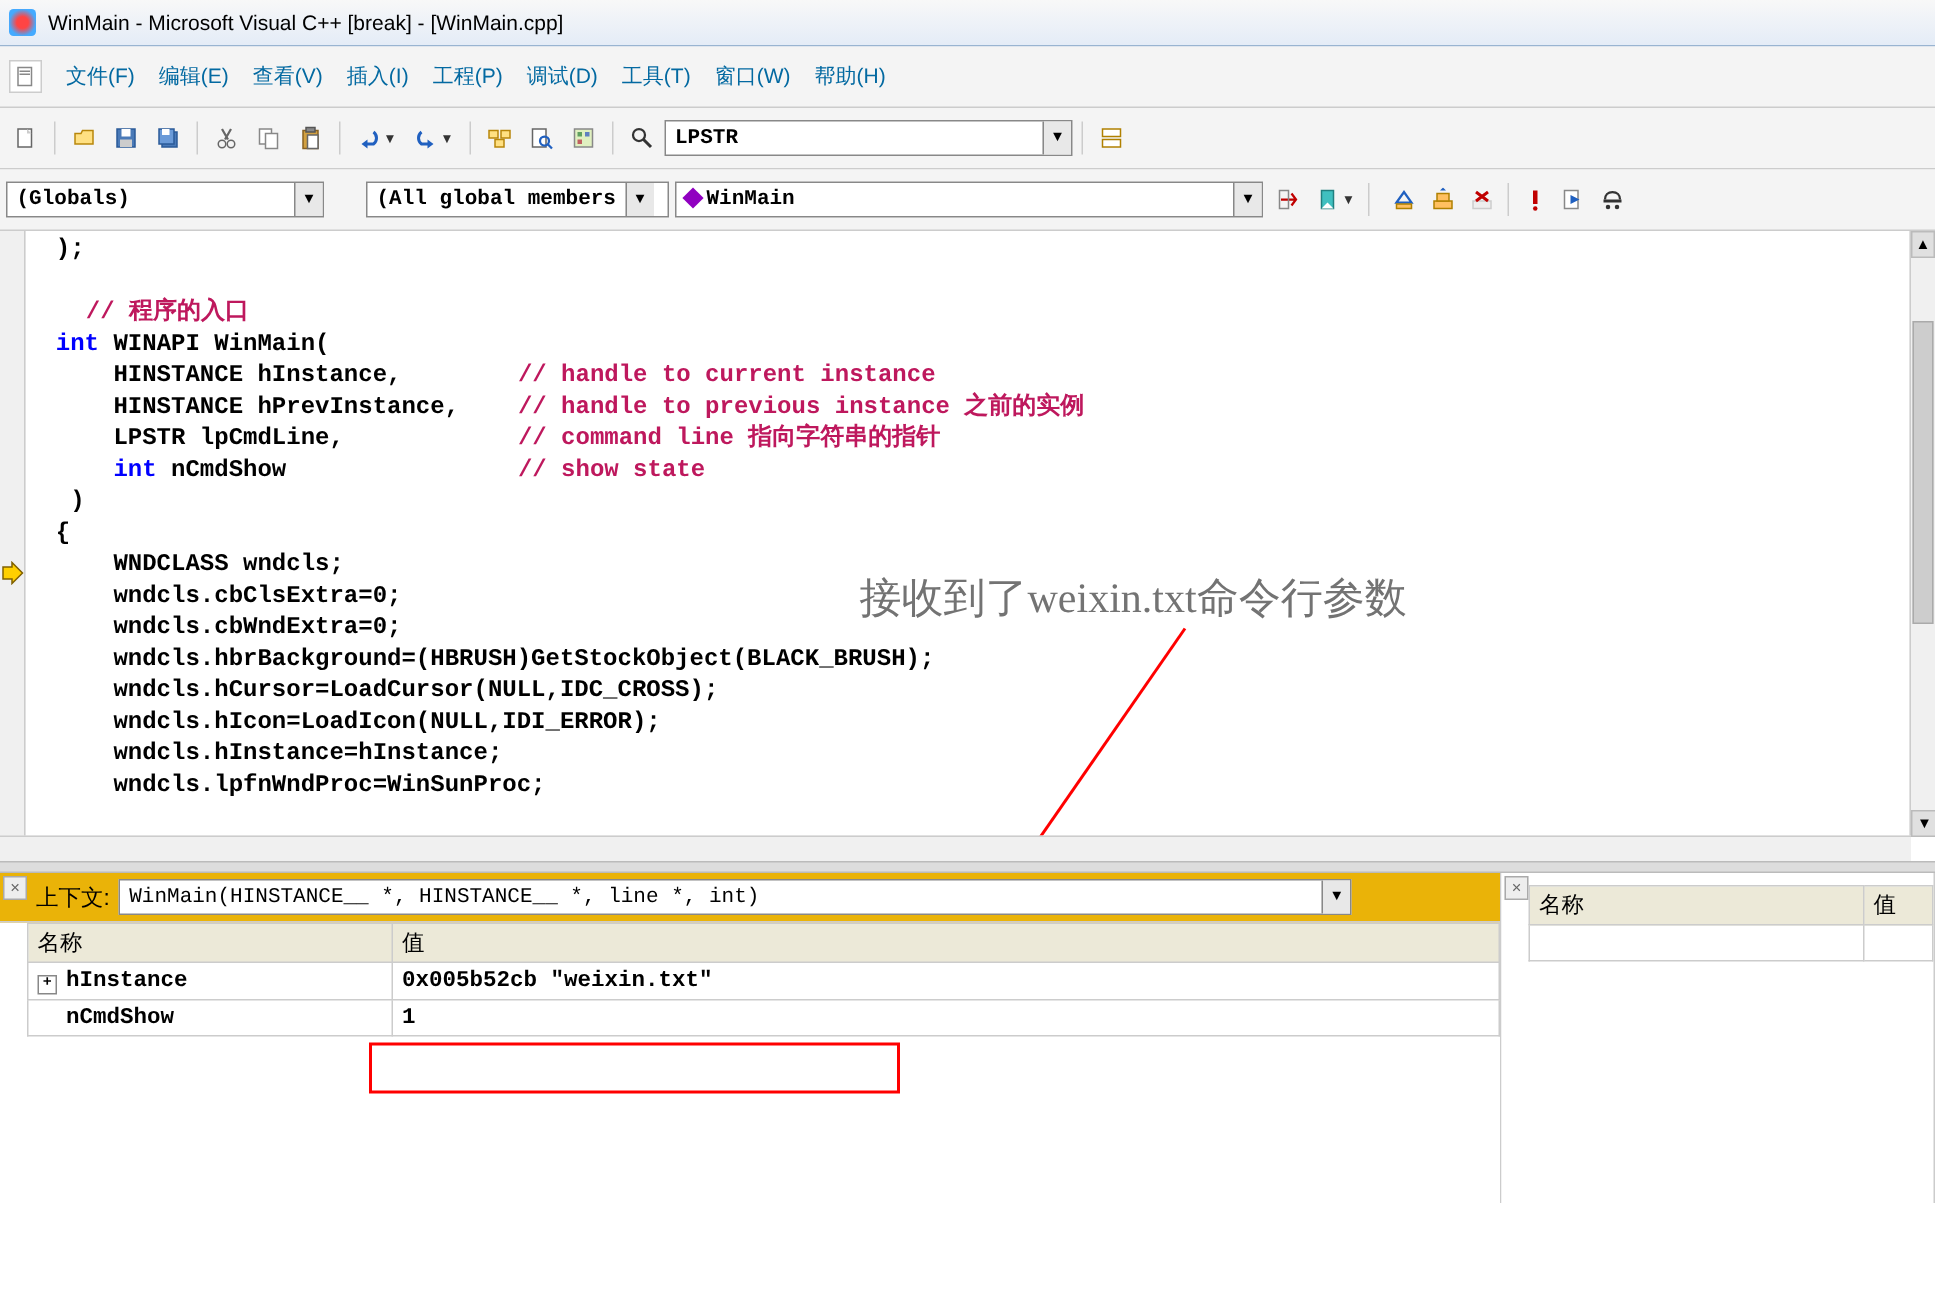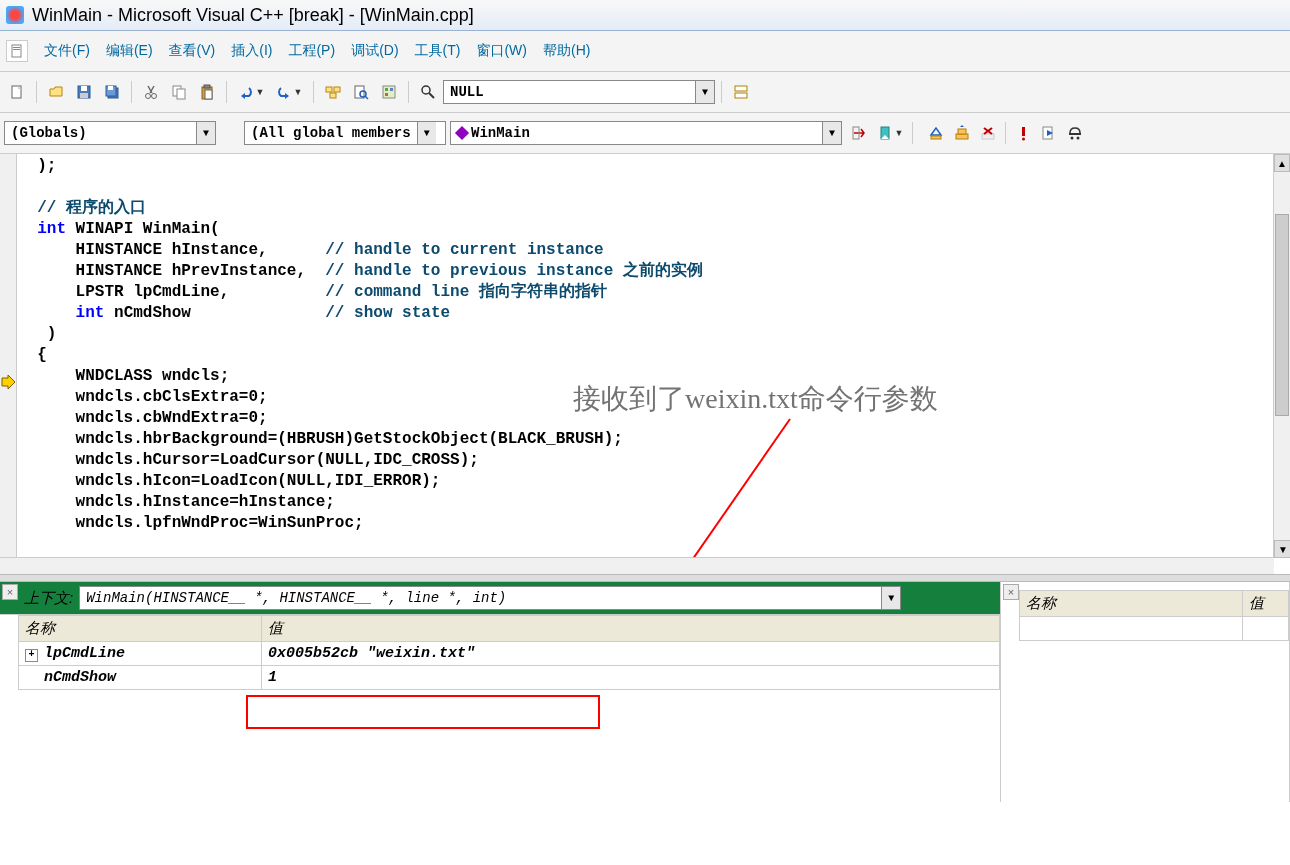--- a/index.html
+++ b/index.html
@@ -1,57 +1,57 @@
 <!DOCTYPE html>
 <html><head>
 <meta charset="utf-8">
 <style>
 html,body{margin:0;padding:0;font-family:"Microsoft YaHei","Segoe UI",Tahoma,sans-serif;font-size:12px;background:#fff;width:1290px;height:865px;overflow:hidden;}
 .titlebar{height:30px;background:linear-gradient(#f8f8f8,#e4ecf7);border-bottom:1px solid #99b4d1;display:flex;align-items:center;padding:0 6px;}
 .titlebar .appicon{width:18px;height:18px;margin-right:8px;background:radial-gradient(circle,#f44 30%,#4af 70%);border-radius:3px;}
-.titlebar .title{color:#000;font-size:18px;}
+.titlebar .title{color:#000;font-size:14px;}
 .menubar{height:36px;background:#f4f4f4;border-bottom:1px solid #ccc;display:flex;align-items:center;padding:2px 6px;}
 .docicon{width:20px;height:20px;border:1px solid #ccc;background:#fff;margin-right:8px;display:flex;align-items:center;justify-content:center;}
 .menubar .menuitem{padding:3px 8px;cursor:default;font-size:14px;color:#0369a1;}
 .toolbar{height:36px;background:#f4f4f4;border-bottom:1px solid #ccc;display:flex;align-items:center;padding:2px 4px;gap:2px;}
 .tbtn{width:24px;height:24px;border:1px solid transparent;display:flex;align-items:center;justify-content:center;cursor:default;font-size:14px;color:#333;}
 .sep{width:1px;height:22px;background:#ccc;margin:0 4px;}
 .dropdown{display:inline-flex;align-items:center;background:#fff;border:1px solid #888;height:22px;font-family:"Courier New",monospace;font-size:14px;font-weight:bold;}
 .dropdown .ddtext{padding:0 6px;flex:0 0 auto;color:#000;}
 .dropdown .ddarrow{width:18px;height:22px;background:#e8e8e8;border-left:1px solid #888;display:flex;align-items:center;justify-content:center;font-size:10px;color:#000;}
 .navbar{height:36px;background:#f4f4f4;border-bottom:1px solid #ccc;display:flex;align-items:center;padding:2px 4px;}
 .code-area{position:relative;height:420px;overflow:hidden;}
 .gutter{position:absolute;left:0;top:0;width:16px;height:100%;background:#f0f0f0;border-right:1px solid #ccc;}
 .execmark{position:absolute;left:0;top:220px;width:16px;height:16px;display:flex;align-items:center;justify-content:center;}
 .execmark svg{display:block;}
 .code{position:absolute;left:18px;top:2px;right:18px;font-family:"Courier New",monospace;font-size:16px;font-weight:bold;line-height:21px;white-space:pre;color:#000;}
 .kw{color:#0000ff;}
-.cmt{color:#0c4a6e;}
+.cmt{color:#be185d;padding-left:20px;}
 .vscroll{position:absolute;right:0;top:0;width:16px;height:calc(100% - 16px);background:#f0f0f0;border-left:1px solid #ccc;}
 .vscroll .arr{height:16px;background:#e0e0e0;border:1px solid #bbb;display:flex;align-items:center;justify-content:center;font-size:10px;}
 .vscroll .thumb{position:absolute;top:60px;height:200px;left:1px;right:1px;background:#cdcdcd;border:1px solid #aaa;}
 .hscroll{position:absolute;left:0;right:16px;bottom:0;height:16px;background:#f0f0f0;border-top:1px solid #ccc;}
 .annotation{position:absolute;left:573px;top:226px;color:#737373;font-size:28px;font-family:"Microsoft YaHei";}
 .arrow-svg{position:absolute;left:560px;top:260px;pointer-events:none;}
 .splitter{height:6px;background:#ddd;border-top:1px solid #bbb;border-bottom:1px solid #bbb;cursor:row-resize;}
 .bottom{display:flex;height:220px;}
 .panel{background:#fff;border-right:1px solid #ccc;position:relative;display:flex;flex-direction:column;}
 .panel-close{width:14px;height:14px;position:absolute;left:2px;top:2px;font-size:11px;color:#666;border:1px solid #aaa;background:#eee;display:flex;align-items:center;justify-content:center;cursor:default;}
 .panel-left{width:1000px;}
 .panel-right{flex:1;}
-.context-row{display:flex;align-items:center;padding:4px 4px 4px 24px;border-bottom:1px solid #ccc;background:#15803d;font-style:italic;}
+.context-row{display:flex;align-items:center;padding:4px 4px 4px 24px;border-bottom:1px solid #ccc;background:#eab308;}
 .context-row .label{font-size:15px;margin-right:6px;}
 .context-combo{flex:1;max-width:820px;}
 .grid{width:100%;border-collapse:collapse;font-family:"Courier New",monospace;font-size:15px;font-weight:bold;}
 .grid th{background:#ece9d8;border:1px solid #ccc;text-align:left;padding:3px 6px;font-family:"Microsoft YaHei";font-weight:normal;font-size:15px;}
 .grid td{border:1px solid #ccc;padding:3px 6px;vertical-align:middle;}
 .grid td.namecell{width:230px;}
 .expander{display:inline-flex;width:11px;height:11px;border:1px solid #888;align-items:center;justify-content:center;font-size:10px;line-height:1;margin-right:6px;background:#fff;color:#000;}
 .highlight-box{position:absolute;border:2px solid #ff0000;pointer-events:none;}
-.gridwrap{position:relative;overflow:hidden;flex:1;padding-left:18px;font-style:italic;}
+.gridwrap{position:relative;overflow:hidden;flex:1;padding-left:18px;}
 .diamond{display:inline-block;width:10px;height:10px;transform:rotate(45deg);margin-right:4px;vertical-align:middle;}
 .diamond.purple{background:#9000c0;}
 </style>
 </head>
 <body>
 
 <div class="titlebar">
   <div class="appicon"></div>
   <div class="title">WinMain - Microsoft Visual C++ [break] - [WinMain.cpp]</div>
 </div>
@@ -162,21 +162,21 @@
       </svg>
     </div>
   <div class="sep"></div>
   <div class="tbtn">
       <svg width="16" height="16">
         <circle cx="6" cy="6" r="4" fill="none" stroke="#333" stroke-width="1.5"></circle>
         <line x1="9" y1="9" x2="14" y2="14" stroke="#333" stroke-width="2"></line>
       </svg>
     </div>
   <div class="dropdown" style="width:270px;">
-    <span class="ddtext">NULL</span>
+    <span class="ddtext">LPSTR</span>
     <span style="flex:1"></span>
     <span class="ddarrow">▼</span>
   </div>
   <div class="sep"></div>
   <div class="tbtn">
       <svg width="16" height="16">
         <rect x="2" y="2" width="12" height="5" fill="#fff" stroke="#b08000"></rect>
         <rect x="2" y="9" width="12" height="5" fill="#fff" stroke="#b08000"></rect>
       </svg>
     </div>
@@ -317,21 +317,21 @@
       </div>
     </div>
     <div class="gridwrap">
       <table class="grid">
         <tbody>
             <tr>
           <th class="namecell">名称</th>
           <th>值</th>
         </tr>
         <tr>
-              <td class="namecell"><span class="expander">+</span><span>lpCmdLine</span></td>
+              <td class="namecell"><span class="expander">+</span><span>hInstance</span></td>
               <td>0x005b52cb "weixin.txt"</td>
             </tr>
         <tr>
               <td class="namecell"><span style="display:inline-block;width:19px;"></span><span>nCmdShow</span></td>
               <td>1</td>
             </tr>
       </tbody>
         </table>
       <div class="highlight-box" style="left:246px;top:80px;width:350px;height:30px;"></div>
     </div>

